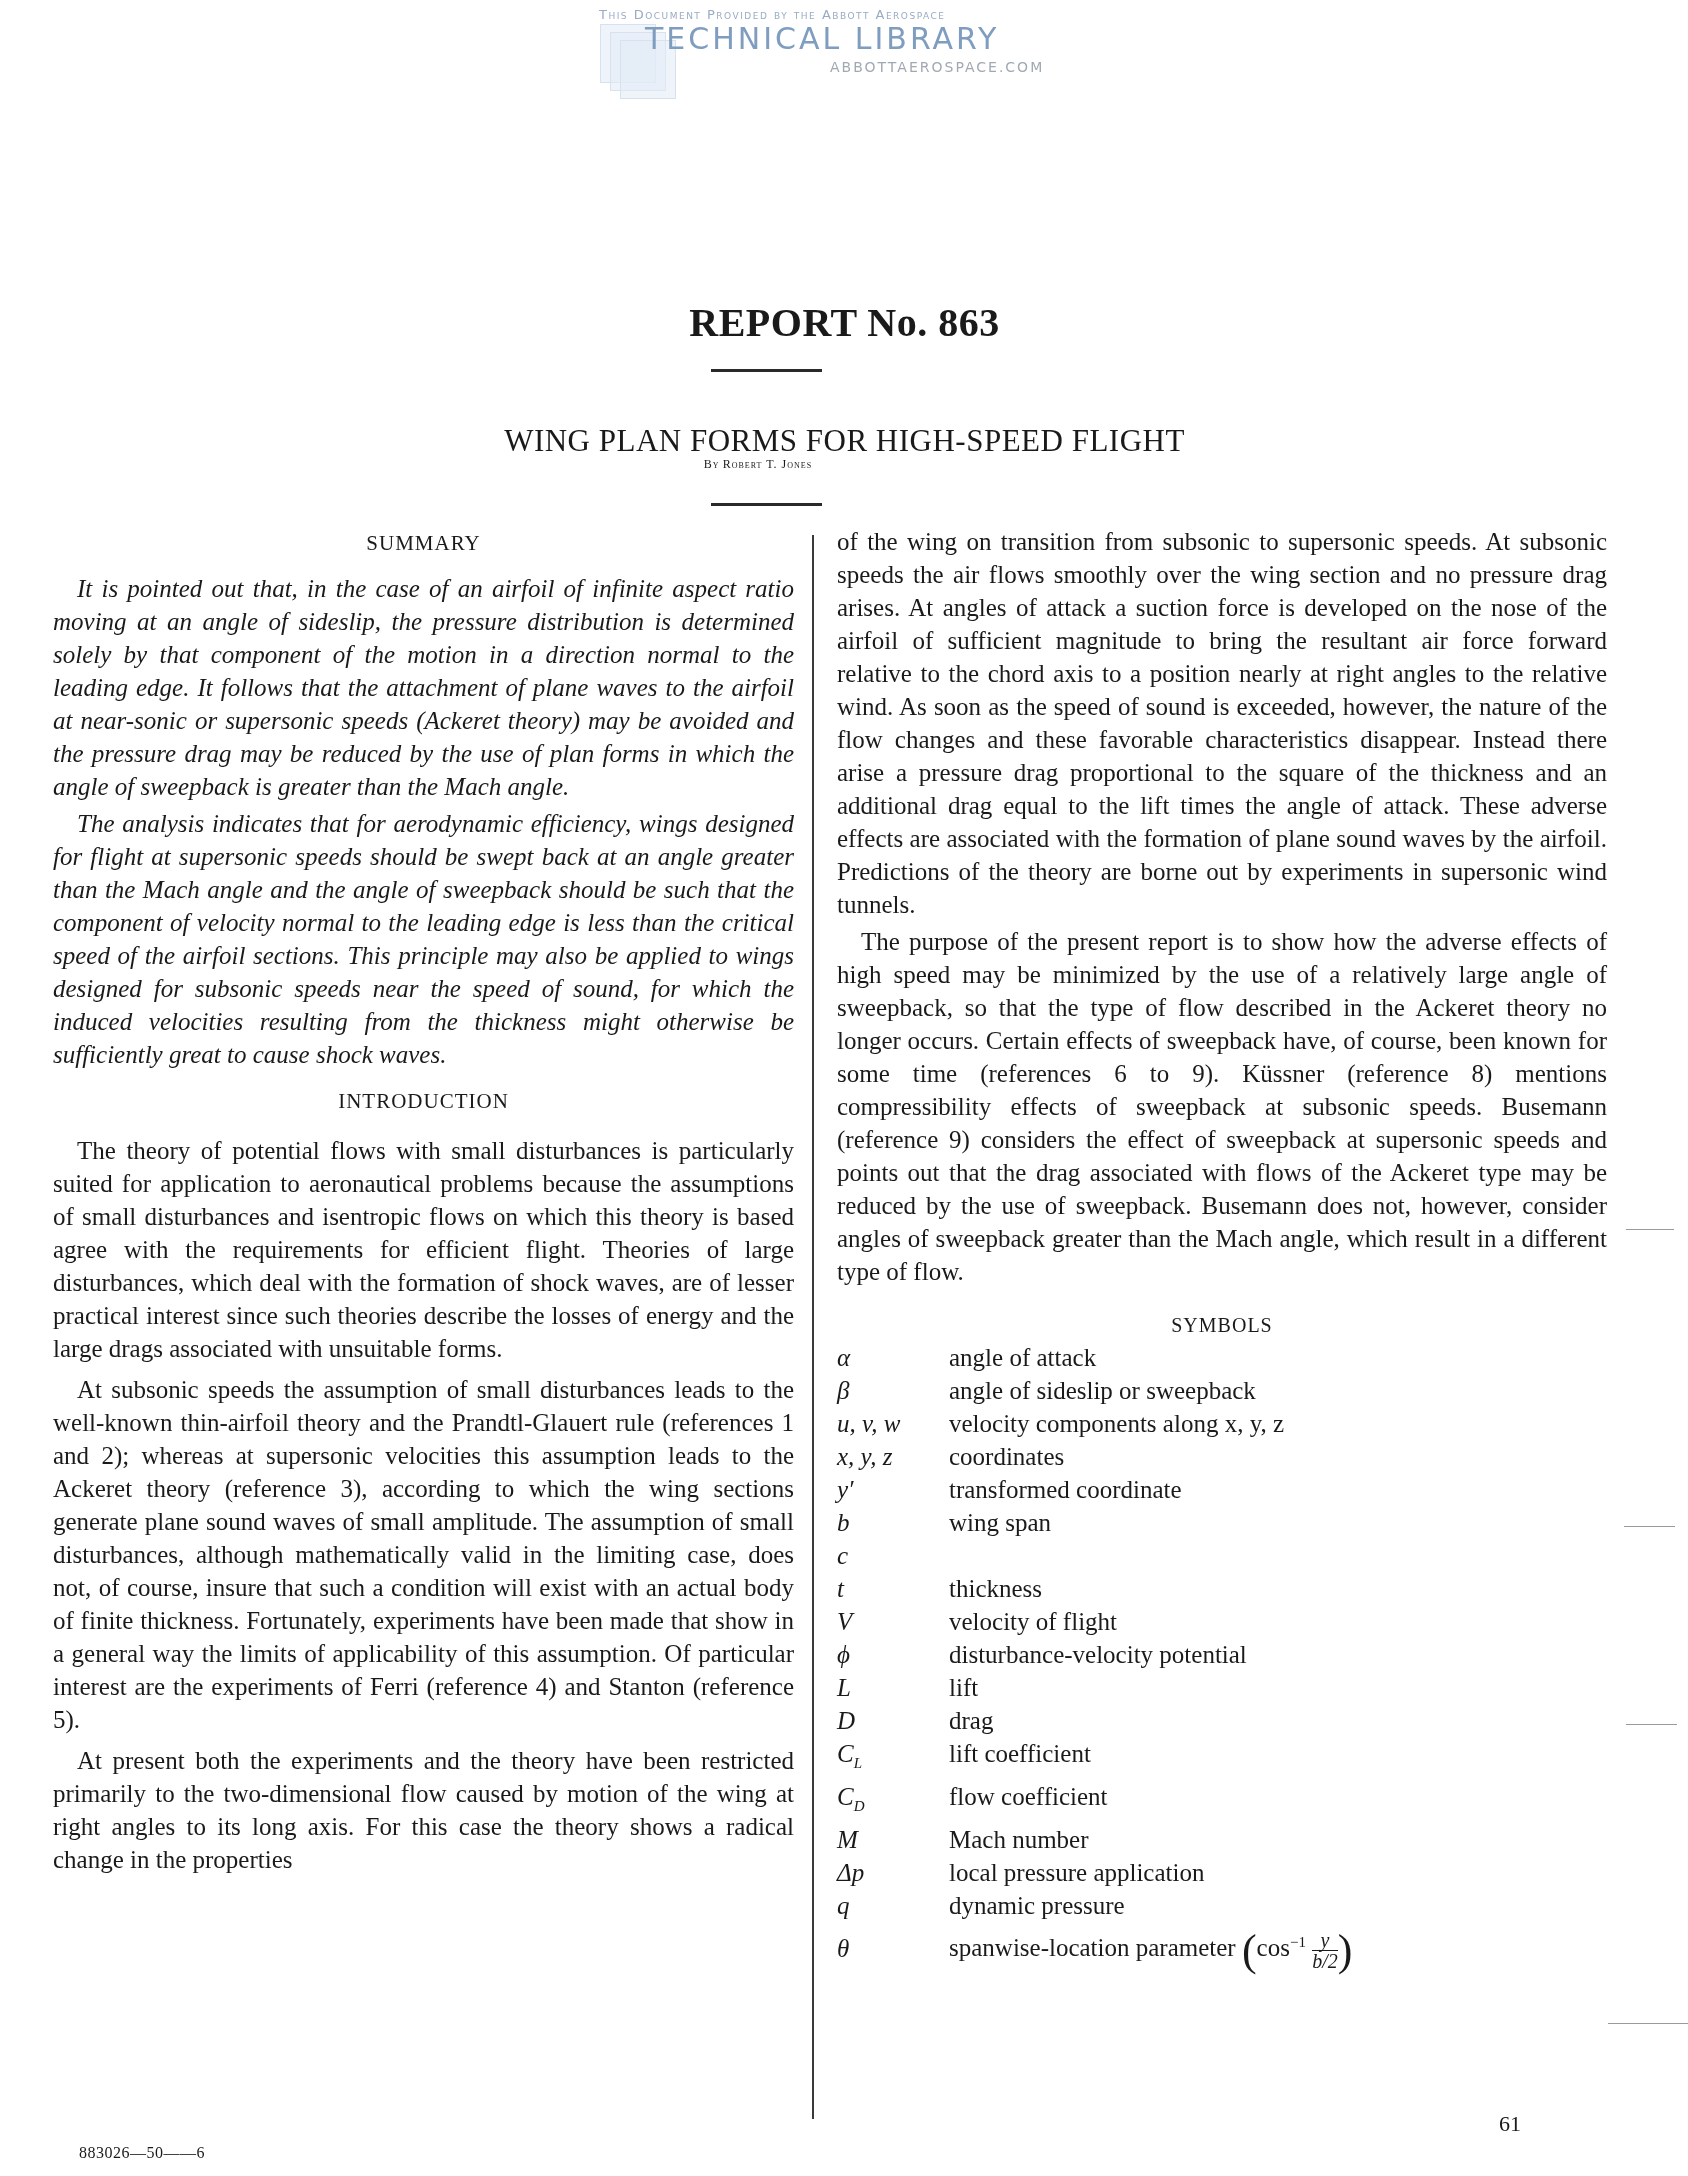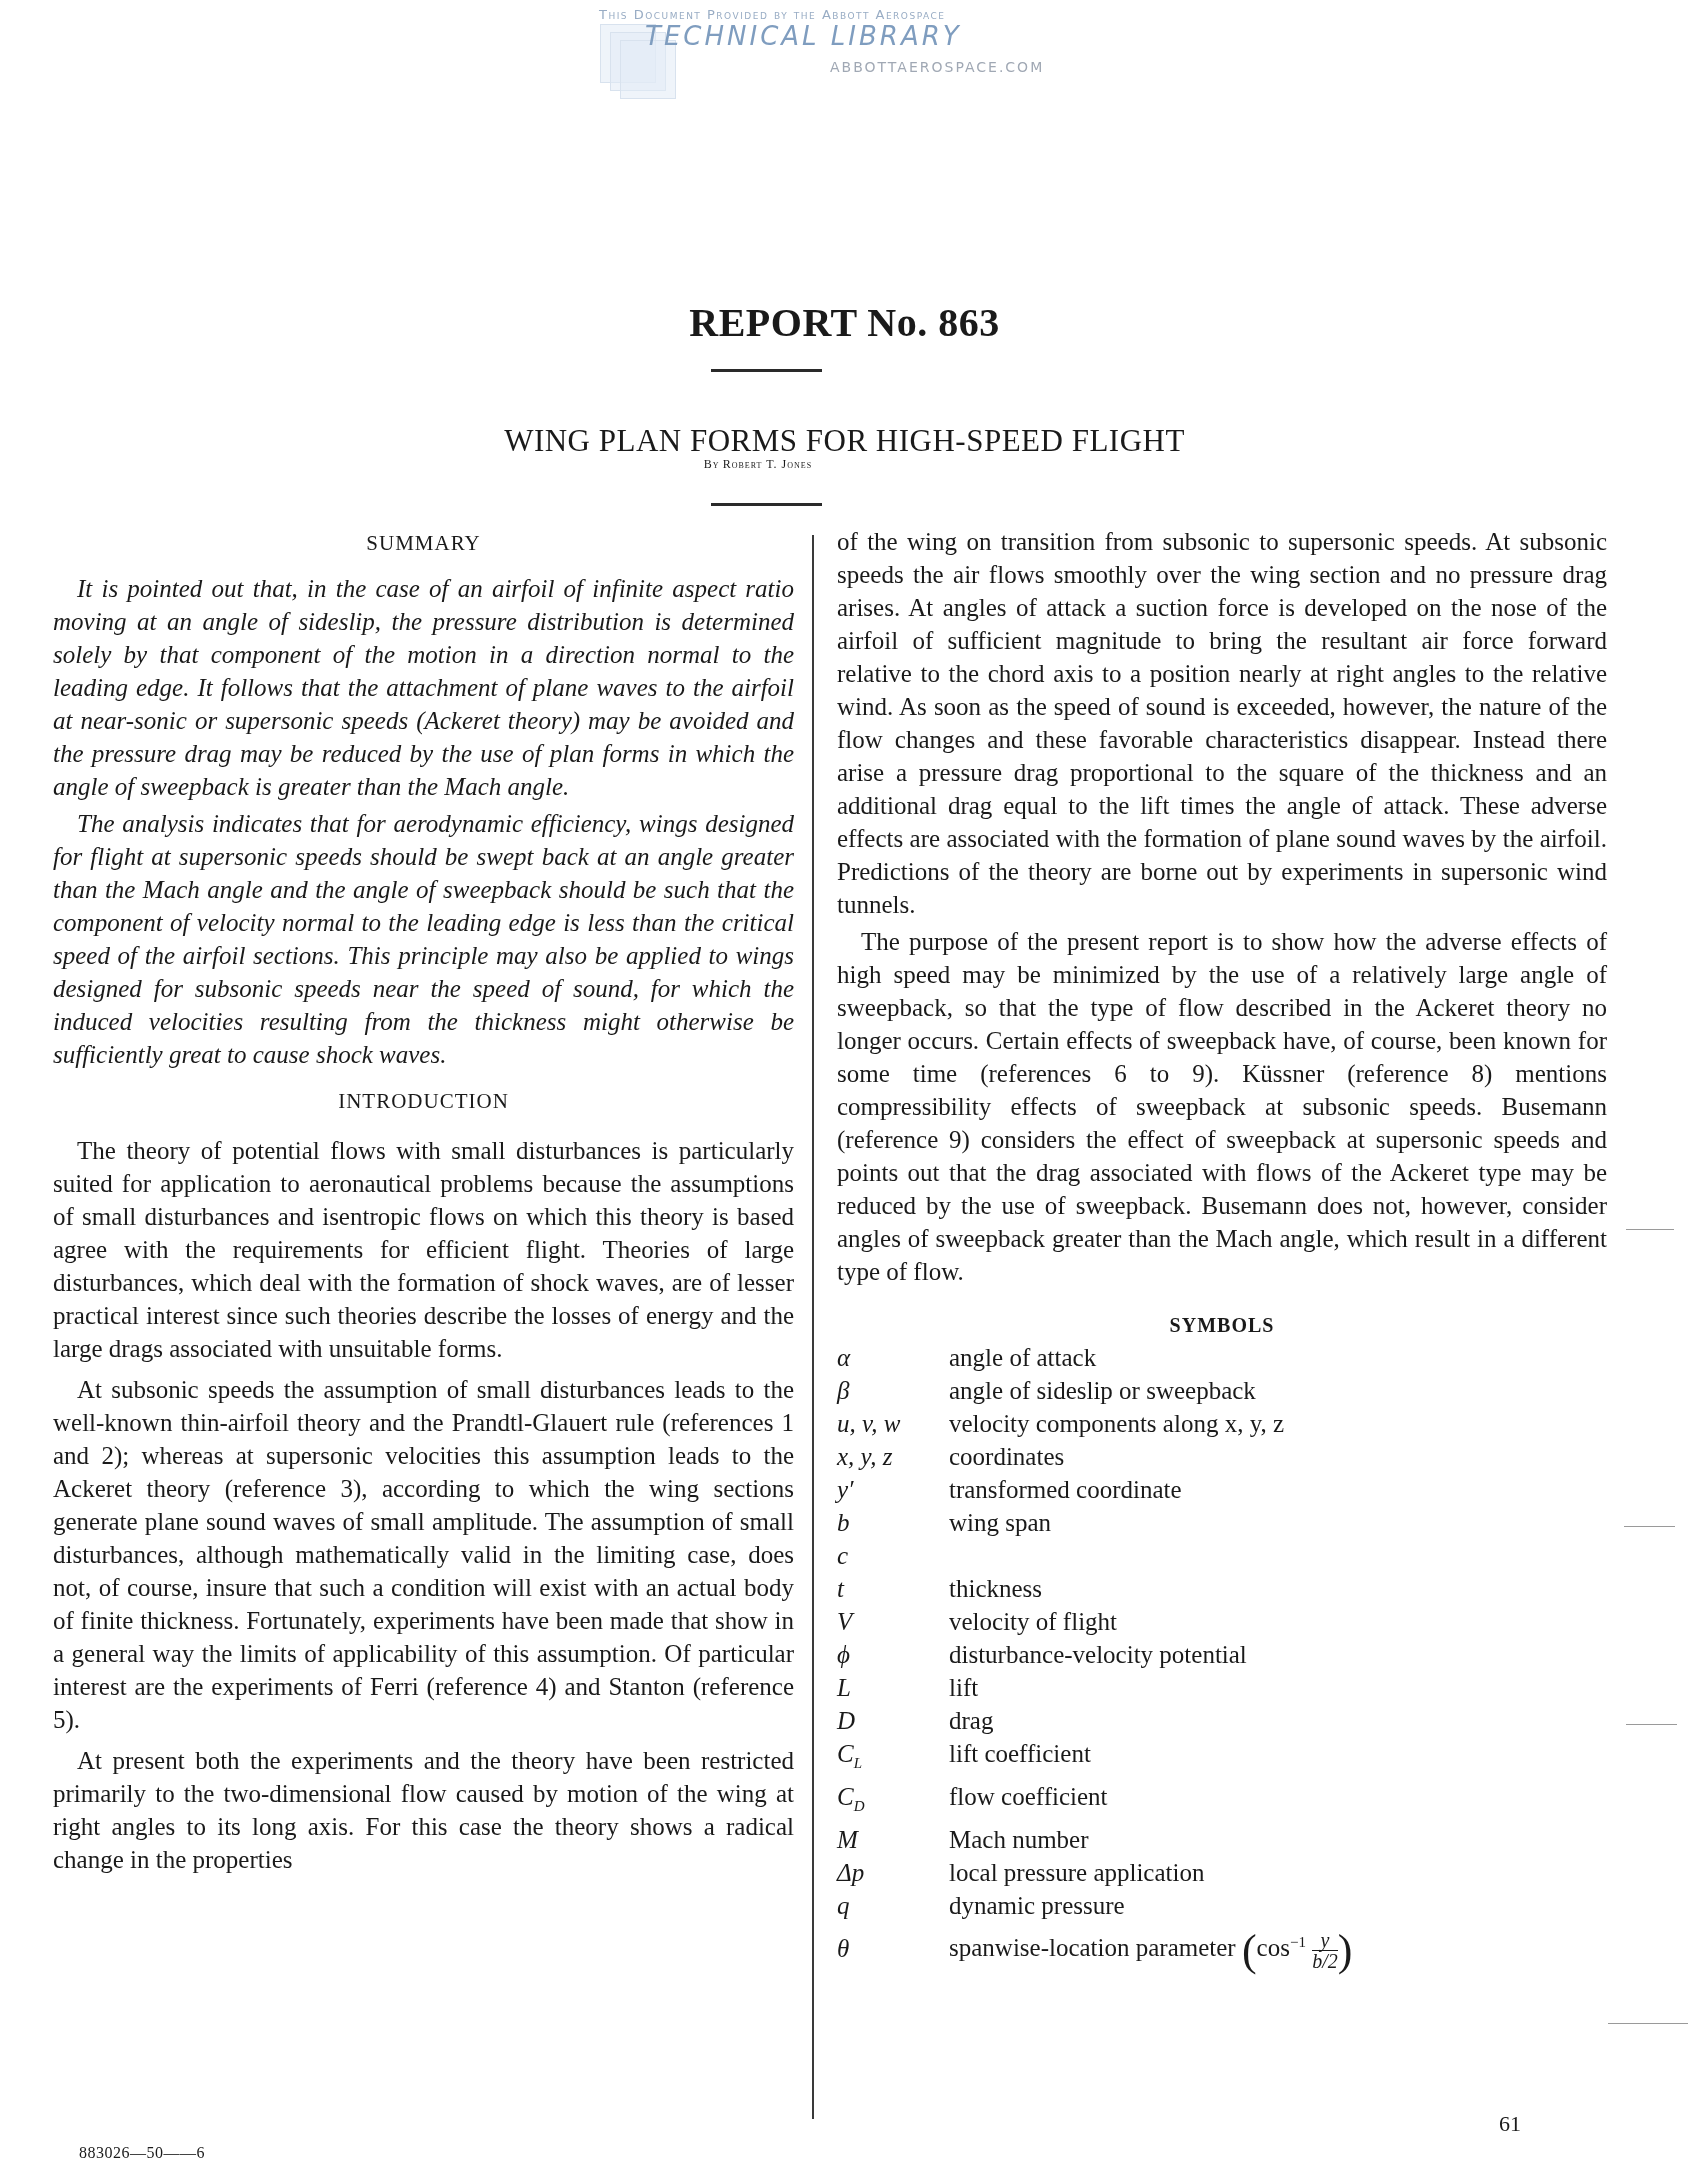--- a/index.html
+++ b/index.html
@@ -7,41 +7,41 @@
     width: 1689px; height: 2176px; position: relative; overflow: hidden;
     font-family: "Liberation Serif", "DejaVu Serif", serif; color: #1a1a1a;
   }
   
   .watermark { position: absolute; left: 594px; top: 4px; width: 495px; height: 99px; }
   .wm-pages { position: absolute; left: 6px; top: 20px; width: 84px; height: 77px; }
   .wm-page { position: absolute; border: 1px solid #d8e2ee; background: rgba(225,235,245,0.55); }
   .wm-line1 { position: absolute; left: 5px; top: 3px; font-family: "DejaVu Sans", sans-serif;
     font-size: 13px; letter-spacing: 1.5px; color: #98acc4; white-space: nowrap; font-variant: small-caps; }
   .wm-line2 { position: absolute; left: 51px; top: 17px; font-family: "DejaVu Sans", sans-serif;
-    font-size: 26px; letter-spacing: 3px; color: #7f9dbf; white-space: nowrap; font-weight: normal; font-style: italic; }
+    font-size: 30px; letter-spacing: 3px; color: #7f9dbf; white-space: nowrap; font-weight: normal; }
   .wm-line3 { position: absolute; left: 236px; top: 55px; font-family: "DejaVu Sans", sans-serif;
     font-size: 14px; letter-spacing: 2px; color: #a0a8b4; white-space: nowrap; }
 
   .report-no { position: absolute; left: 0; width: 1689px; top: 299px; text-align: center;
     font-size: 40px; font-weight: bold; letter-spacing: 0.5px; }
   .rule { position: absolute; height: 3px; background: #2a2a2a; }
   .rule1 { left: 711px; top: 369px; width: 111px; }
   .rule2 { left: 711px; top: 503px; width: 111px; }
   .title { position: absolute; left: 0; width: 1689px; top: 423px; text-align: center;
     font-size: 31px; font-weight: normal; letter-spacing: 0.5px; }
   .byline { position: absolute; left: 0; width: 1516px; top: 457px; text-align: center; font-size: 12px; }
   .byline .sc { font-variant: small-caps; letter-spacing: 1px; }
 
   .col { position: absolute; top: 525px; }
   .col-left { left: 53px; width: 741px; }
   .col-right { left: 837px; width: 770px; }
   .col-divider { position: absolute; left: 812px; top: 535px; width: 2px; height: 1584px; background: #3a3a3a; }
 
   .heading { text-align: center; font-size: 21px; letter-spacing: 1px; margin: 4px; font-weight: normal; }
-  .heading.bold { font-weight: bold; }
+  .heading.bold { font-weight: normal; }
   p { margin: 0; font-size: 25px; line-height: 33px; text-align: justify; text-indent: 24px; }
   p.italic { font-style: italic; }
   p.noindent { text-indent: 0; }
 
   .symbols { margin-top: 4px; }
   .sym-row { display: flex; font-size: 25px; line-height: 33px; }
   .sym-key { width: 112px; flex: none; font-style: italic; }
   .sym-key sub { font-size: 15px; }
   .sym-desc { flex: 1; }
   .frac { display: inline-block; vertical-align: middle; text-align: center; font-style: italic; font-size: 20px; line-height: 20px; }

